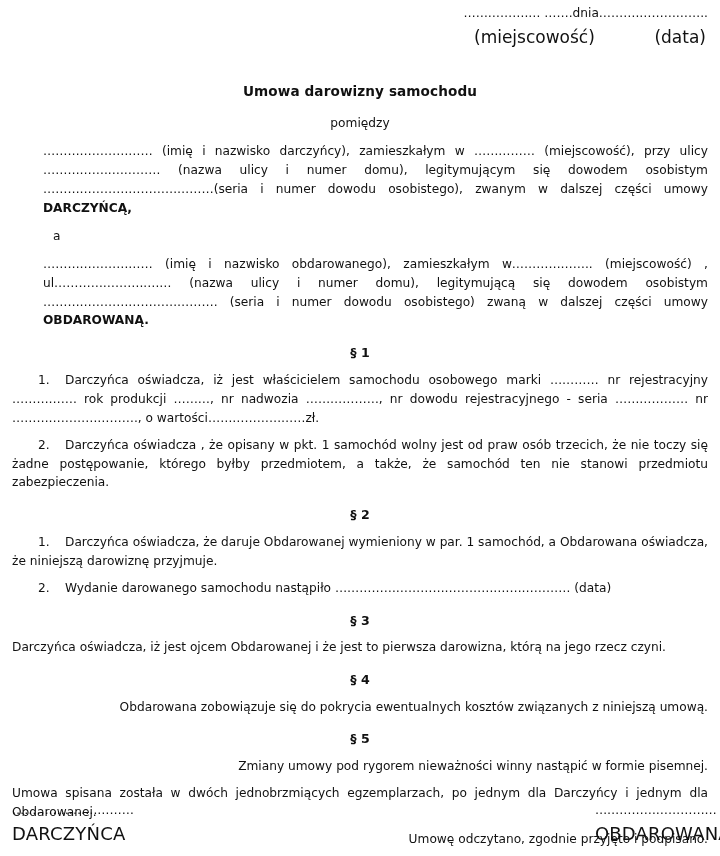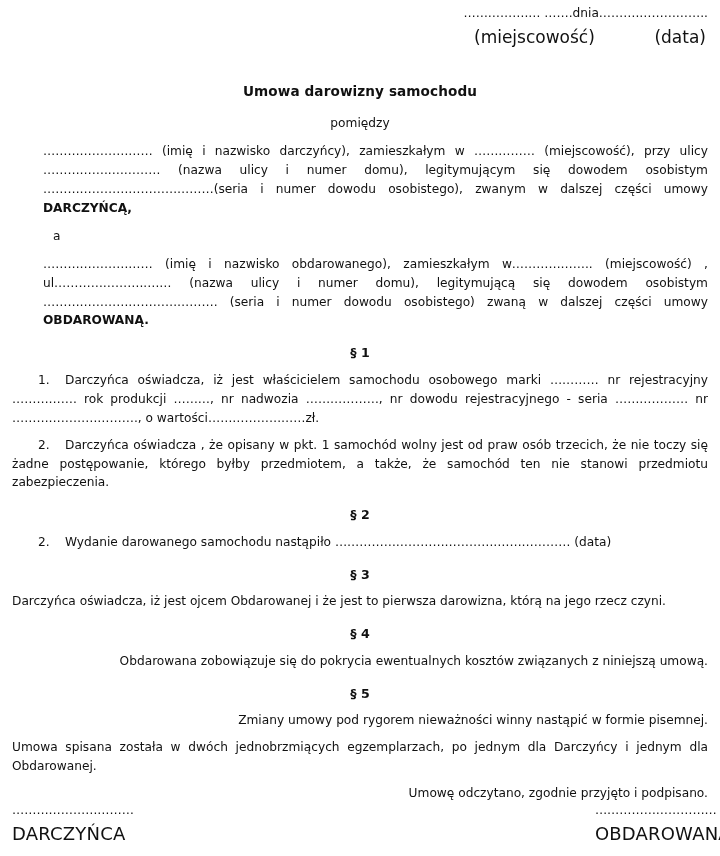--- a/index.html
+++ b/index.html
@@ -181,20 +181,23 @@
   <div class="clause hanging">
     <span class="num">1.</span><span>Darczyńca oświadcza, iż jest właścicielem samochodu osobowego marki ………… nr rejestracyjny ……………. rok produkcji ………, nr nadwozia ………………, nr dowodu rejestracyjnego - seria ……………… nr …………………………., o wartości……………………zł.</span>
   </div>
 
   <div class="clause hanging">
     <span class="num">2.</span><span>Darczyńca oświadcza , że opisany w pkt. 1 samochód wolny jest od praw osób trzecich, że nie toczy się żadne postępowanie, którego byłby przedmiotem, a także, że samochód ten nie stanowi przedmiotu zabezpieczenia.</span>
   </div>
 
   <div class="sec-head">§ 2</div>
 
+  <div class="clause hanging">
+    <span class="num">1.</span><span>Darczyńca oświadcza, że daruje Obdarowanej wymieniony w par. 1 samochód, a Obdarowana oświadcza, że niniejszą darowiznę przyjmuje.</span>
+  </div>
 
   <div class="clause hanging">
     <span class="num">2.</span><span>Wydanie darowanego samochodu nastąpiło …………………………………….…………… (data)</span>
   </div>
 
   <div class="sec-head">§ 3</div>
   <div class="plain-para">Darczyńca oświadcza, iż jest ojcem Obdarowanej i że jest to pierwsza darowizna, którą na jego rzecz czyni.</div>
 
   <div class="sec-head">§ 4</div>
   <div class="plain-para loose">Obdarowana zobowiązuje się do pokrycia ewentualnych kosztów związanych z niniejszą umową.</div>

